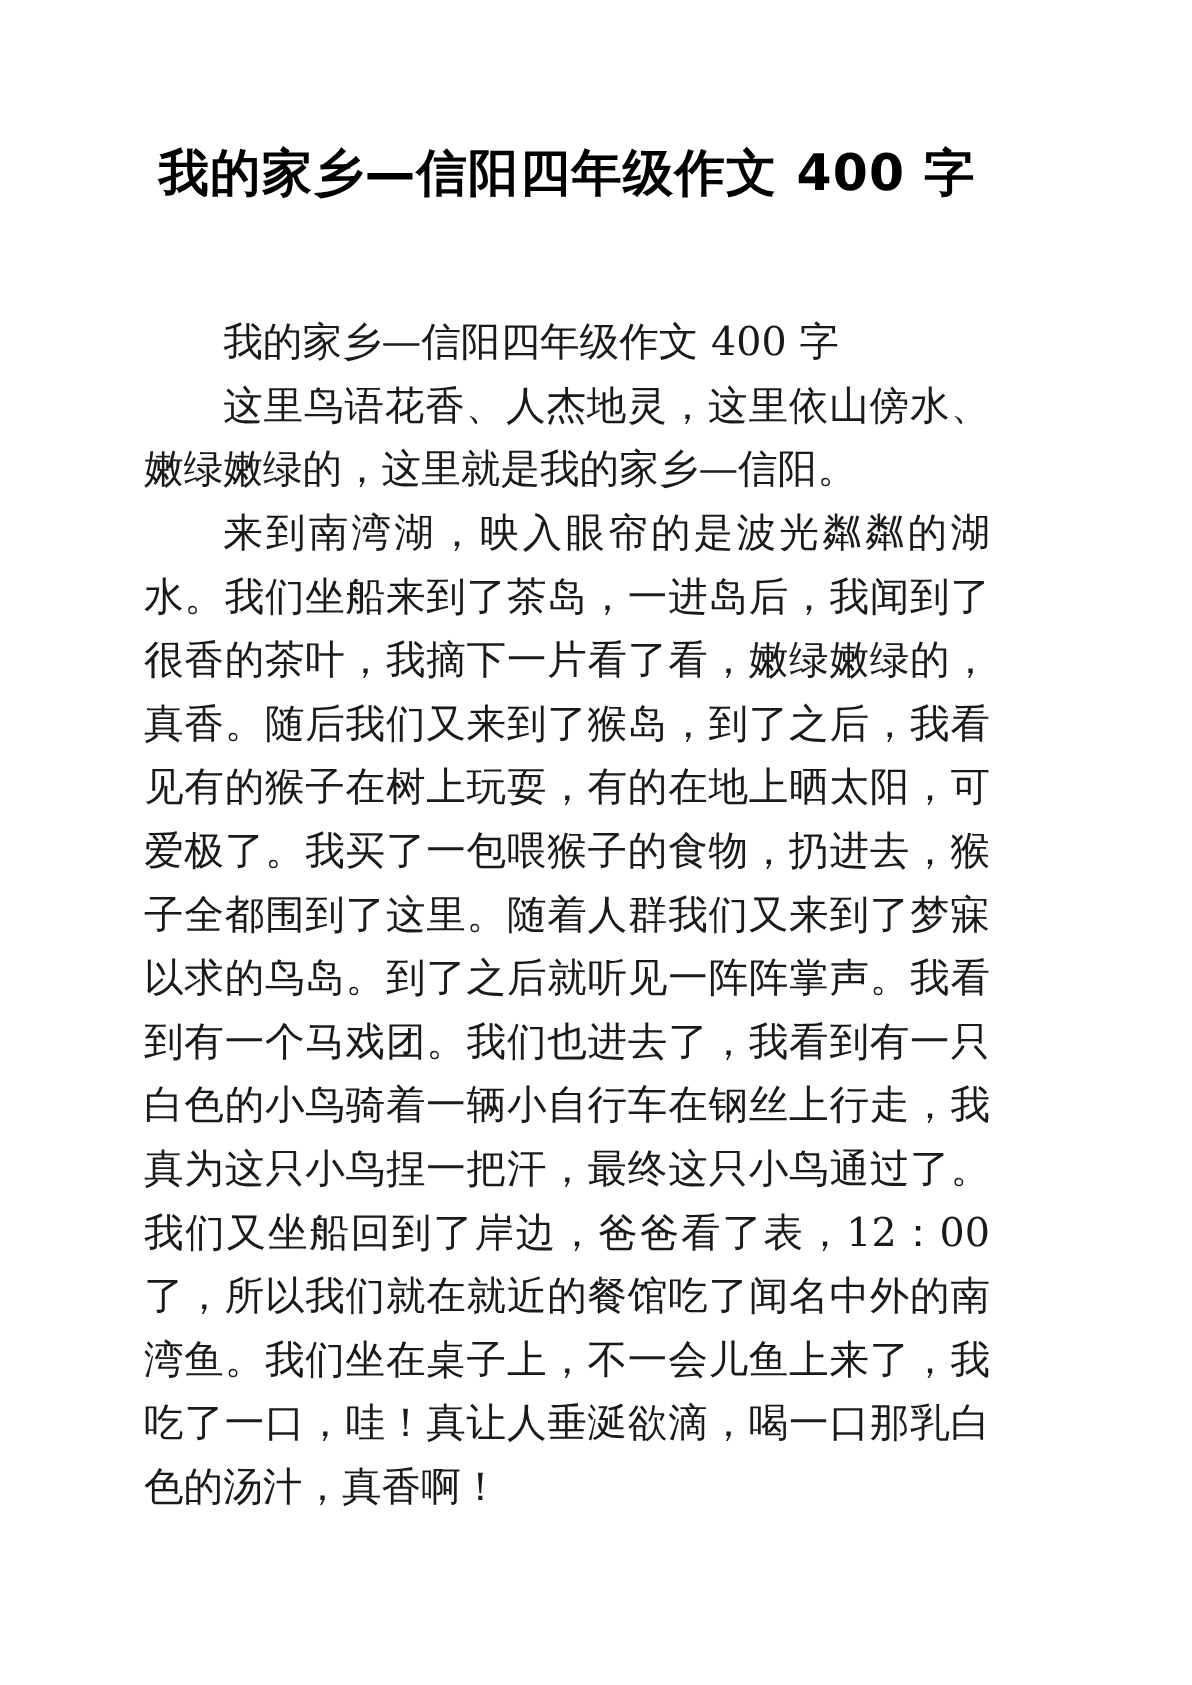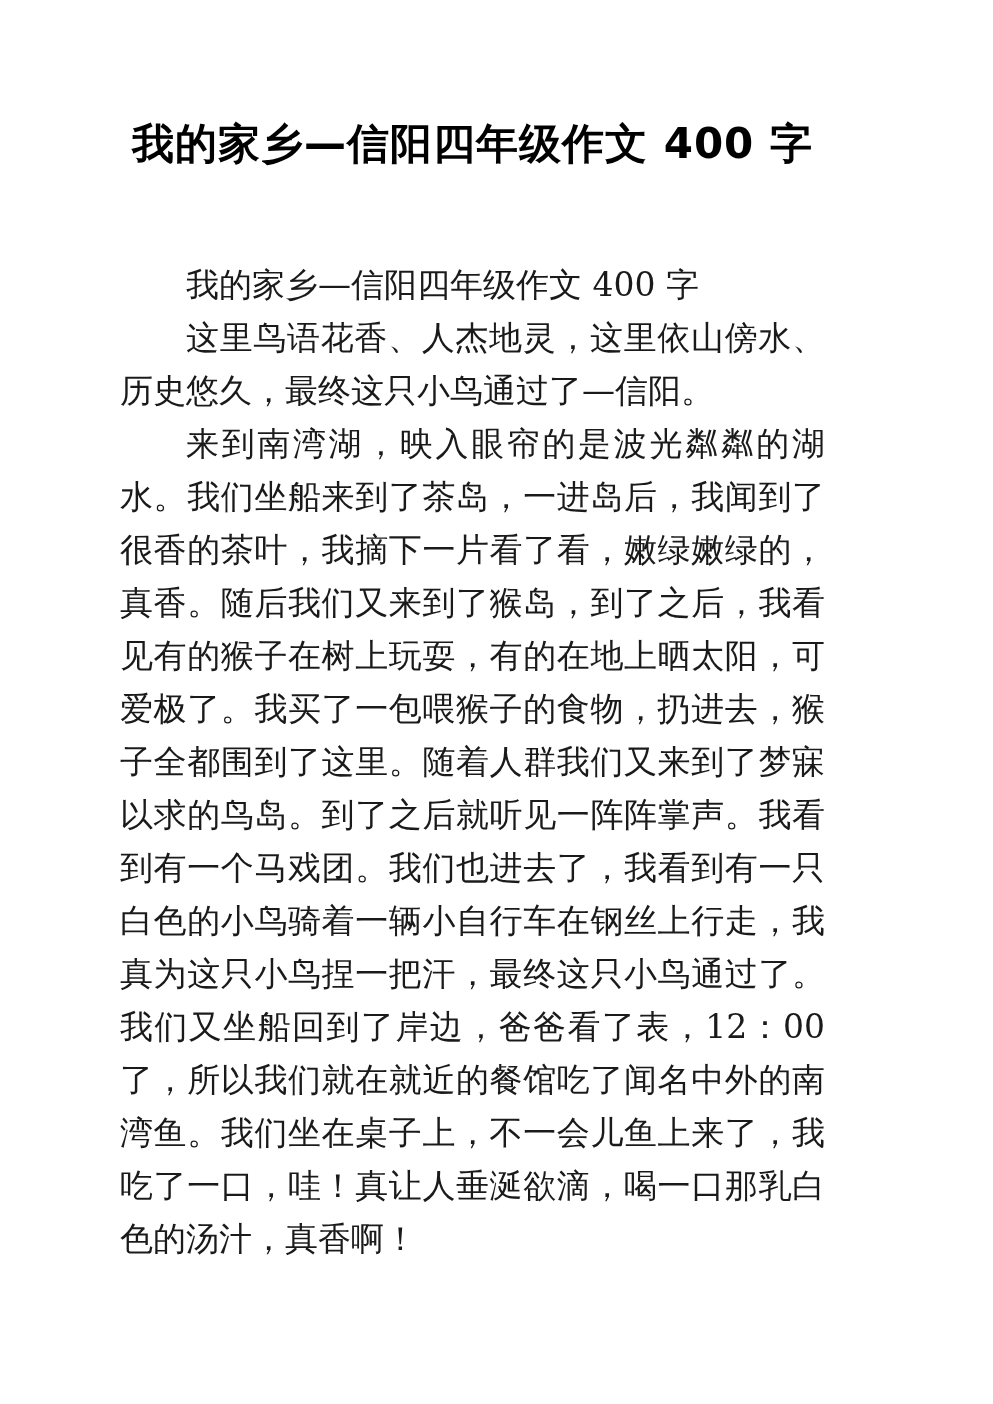--- a/index.html
+++ b/index.html
@@ -46,16 +46,16 @@
   }
 </style>
 </head>
 <body>
 
 <div class="page">
   <h1 class="doc-title">我的家乡—信阳四年级作文 400 字</h1>
 
   <div class="content">
     <p>我的家乡—信阳四年级作文 400 字</p>
-    <p>这里鸟语花香、人杰地灵，这里依山傍水、历史悠久，最终这只小鸟通过了—信阳。</p>
+    <p>这里鸟语花香、人杰地灵，这里依山傍水、嫩绿嫩绿的，这里就是我的家乡—信阳。</p>
     <p>来到南湾湖，映入眼帘的是波光粼粼的湖水。我们坐船来到了茶岛，一进岛后，我闻到了很香的茶叶，我摘下一片看了看，嫩绿嫩绿的，真香。随后我们又来到了猴岛，到了之后，我看见有的猴子在树上玩耍，有的在地上晒太阳，可爱极了。我买了一包喂猴子的食物，扔进去，猴子全都围到了这里。随着人群我们又来到了梦寐以求的鸟岛。到了之后就听见一阵阵掌声。我看到有一个马戏团。我们也进去了，我看到有一只白色的小鸟骑着一辆小自行车在钢丝上行走，我真为这只小鸟捏一把汗，最终这只小鸟通过了。我们又坐船回到了岸边，爸爸看了表，12：00 了，所以我们就在就近的餐馆吃了闻名中外的南湾鱼。我们坐在桌子上，不一会儿鱼上来了，我吃了一口，哇！真让人垂涎欲滴，喝一口那乳白色的汤汁，真香啊！</p>
   </div>
 </div>
 
 </body></html>

